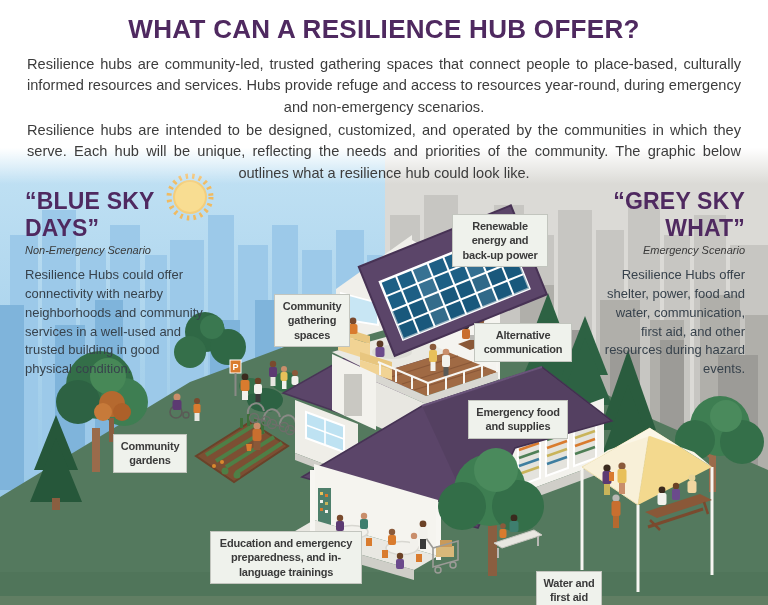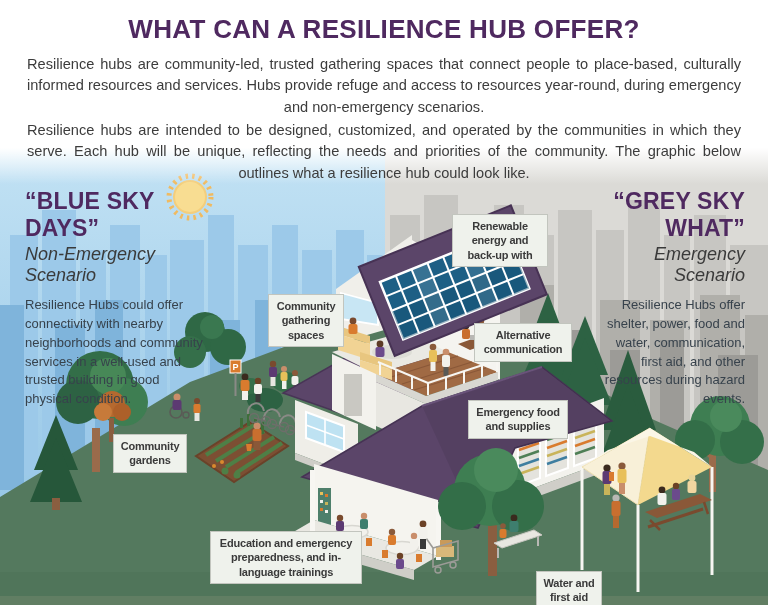--- a/index.html
+++ b/index.html
@@ -7,29 +7,29 @@
           font-family:"Liberation Sans","DejaVu Sans",sans-serif;}
   #scene{position:absolute;left:0;top:0;z-index:1;}
   .txt{position:absolute;z-index:2;}
   .page-title{left:0;top:14px;width:768px;text-align:center;font-size:26px;font-weight:bold;
               color:#4F2960;letter-spacing:.3px;}
   .intro{left:27px;width:714px;font-size:14.6px;line-height:1.46;color:#3C3C3C;
          text-align:justify;text-align-last:center;}
   .intro.p1{top:54px;}
   .intro.p2{top:120px;}
   .col-head{font-size:23px;font-weight:bold;color:#4F2960;letter-spacing:.2px;}
-  .col-sub{font-size:18px;font-style:italic;color:#3A3A3A;margin-top:2px;}
+  .col-sub{font-size:11px;font-style:italic;color:#3A3A3A;margin-top:2px;}
   .col-body{font-size:13px;line-height:1.45;color:#37424C;margin-top:10px;}
   .left-col{left:25px;top:188px;width:184px;text-align:left;}
   .right-col{right:23px;top:188px;width:152px;text-align:right;}
   .hub-label{position:absolute;z-index:3;background:#EFF2EC;border:1px solid #C2C5BE;
              color:#3A3A3A;font-weight:bold;font-size:11px;line-height:1.3;text-align:center;
              padding:4px 5px;letter-spacing:-.2px;}
   .lbl-renewable{left:452px;top:214px;width:84px;}
-  .lbl-gathering{left:268px;top:294px;width:64px;}
+  .lbl-gathering{left:274px;top:294px;width:64px;}
   .lbl-altcomm{left:474px;top:323px;width:86px;}
   .lbl-gardens{left:113px;top:434px;width:62px;}
   .lbl-food{left:468px;top:400px;width:88px;}
   .lbl-education{left:210px;top:531px;width:140px;}
   .lbl-water{left:536px;top:571px;width:54px;}
 </style>
 </head>
 <body>
 
 <div id="canvas">
@@ -523,21 +523,21 @@
     <div class="col-sub">Non-Emergency Scenario</div>
     <div class="col-body">Resilience Hubs could offer connectivity with nearby neighborhoods and community services in a well-used and trusted building in good physical condition.</div>
   </div>
 
   <div class="txt right-col">
     <div class="col-head">“GREY SKY WHAT”</div>
     <div class="col-sub">Emergency Scenario</div>
     <div class="col-body">Resilience Hubs offer shelter, power, food and water, communication, first aid, and other resources during hazard events.</div>
   </div>
 
-  <div class="hub-label lbl-renewable">Renewable energy and back-up with</div>
+  <div class="hub-label lbl-renewable">Renewable energy and back-up power</div>
   <div class="hub-label lbl-gathering">Community gathering spaces</div>
   <div class="hub-label lbl-altcomm">Alternative communication</div>
   <div class="hub-label lbl-gardens">Community gardens</div>
   <div class="hub-label lbl-food">Emergency food and supplies</div>
   <div class="hub-label lbl-education">Education and emergency preparedness, and in-language trainings</div>
   <div class="hub-label lbl-water">Water and first aid</div>
 
 </div>
 
 </body></html>

